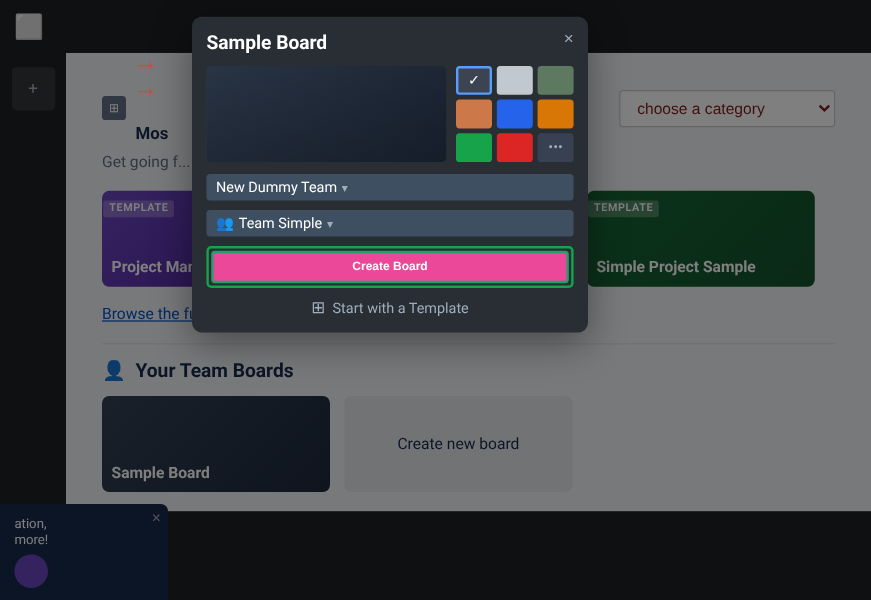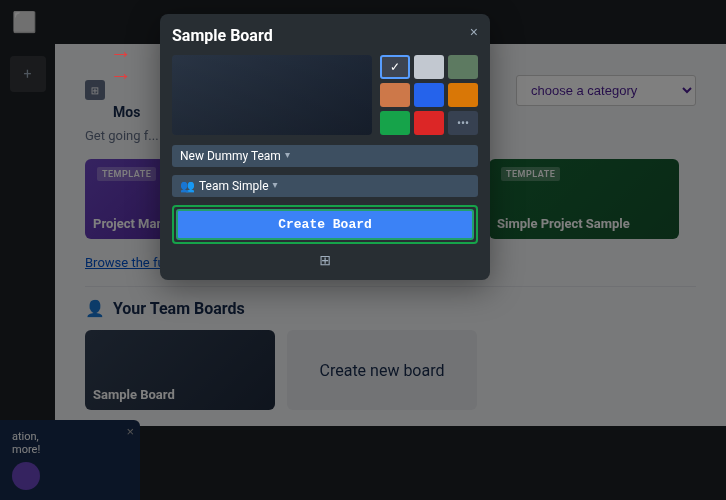--- a/index.html
+++ b/index.html
@@ -60,21 +60,21 @@
       font-size: 13px;
       color: #626f86;
       margin-bottom: 16px;
     }
 
     .category-select {
       border: 1px solid #ccc;
       border-radius: 3px;
       padding: 6px 10px;
       font-size: 13px;
-      color: #4c1d95;
+      color: #7f1d1d;
       background: white;
       min-width: 180px;
       float: right;
     }
 
     .templates-row {
       display: flex;
       gap: 12px;
       margin-bottom: 16px;
       clear: both;
@@ -95,21 +95,21 @@
     .template-card-kanban {
       background: linear-gradient(135deg, #0ea5e9, #075985);
     }
     .template-card-spb {
       background: linear-gradient(135deg, #166534, #14532d);
     }
 
     .template-badge {
       position: absolute;
       top: 8px;
-      left: 12px;
+      left: 1px;
       background: rgba(255,255,255,0.25);
       color: white;
       font-size: 9px;
       font-weight: 600;
       padding: 2px 5px;
       border-radius: 2px;
       letter-spacing: 0.5px;
     }
 
     .template-name {
@@ -182,21 +182,21 @@
     .create-new-board {
       display: flex;
       align-items: center;
       justify-content: center;
       width: 190px;
       height: 80px;
       border-radius: 6px;
       background: #e4e6ea;
       cursor: pointer;
       color: #172b4d;
-      font-size: 16px;
+      font-size: 13px;
     }
 
     
     .notification-panel {
       position: absolute;
       bottom: 0;
       left: 0;
       width: 160px;
       background: #172b4d;
       color: white;
@@ -273,42 +273,41 @@
 
     .popup-select {
       background: #3d4f61;
       border: none;
       border-radius: 3px;
       color: white;
       font-size: 12px;
       padding: 4px 8px;
       cursor: pointer;
       display: flex;
-      align-items: flex-start;
+      align-items: flex-end;
       gap: 4px;
     }
 
     .popup-select-arrow {
       font-size: 10px;
       color: #9fadbc;
     }
 
     .create-board-btn {
-      background: #3b82f6;
+      background: #ec4899;
       color: white;
       border: none;
       border-radius: 3px;
       padding: 6px 16px;
-      font-size: 13px;
+      font-size: 10px;
       font-weight: 600;
       cursor: pointer;
       width: 100%;
       text-align: center;
       border: 2px solid #22a06b;
-      font-family: Liberation Mono, monospace;
     }
 
     .start-template-row {
       display: flex;
       align-items: center;
       gap: 6px;
       margin-top: 8px;
       justify-content: center;
     }
 
@@ -455,17 +454,18 @@
       <span class="popup-select-arrow">▾</span>
     </div>
   </div>
 
   <div style="border:2px solid #16a34a;border-radius:4px;padding:2px;margin-top:4px;">
     <button class="create-board-btn">Create Board</button>
   </div>
 
   <div class="start-template-row">
     <span style="color:#9fadbc;font-size:14px;">⊞</span>
+    <a class="start-template-link">Start with a Template</a>
   </div>
 </div>
 
 <div style="position:absolute;top:38px;left:110px;z-index:30;color:#e53e3e;font-size:22px;font-weight:bold;">→</div>
 <div style="position:absolute;top:60px;left:110px;z-index:30;color:#e53e3e;font-size:22px;font-weight:bold;">→</div>
 
 </body></html>

